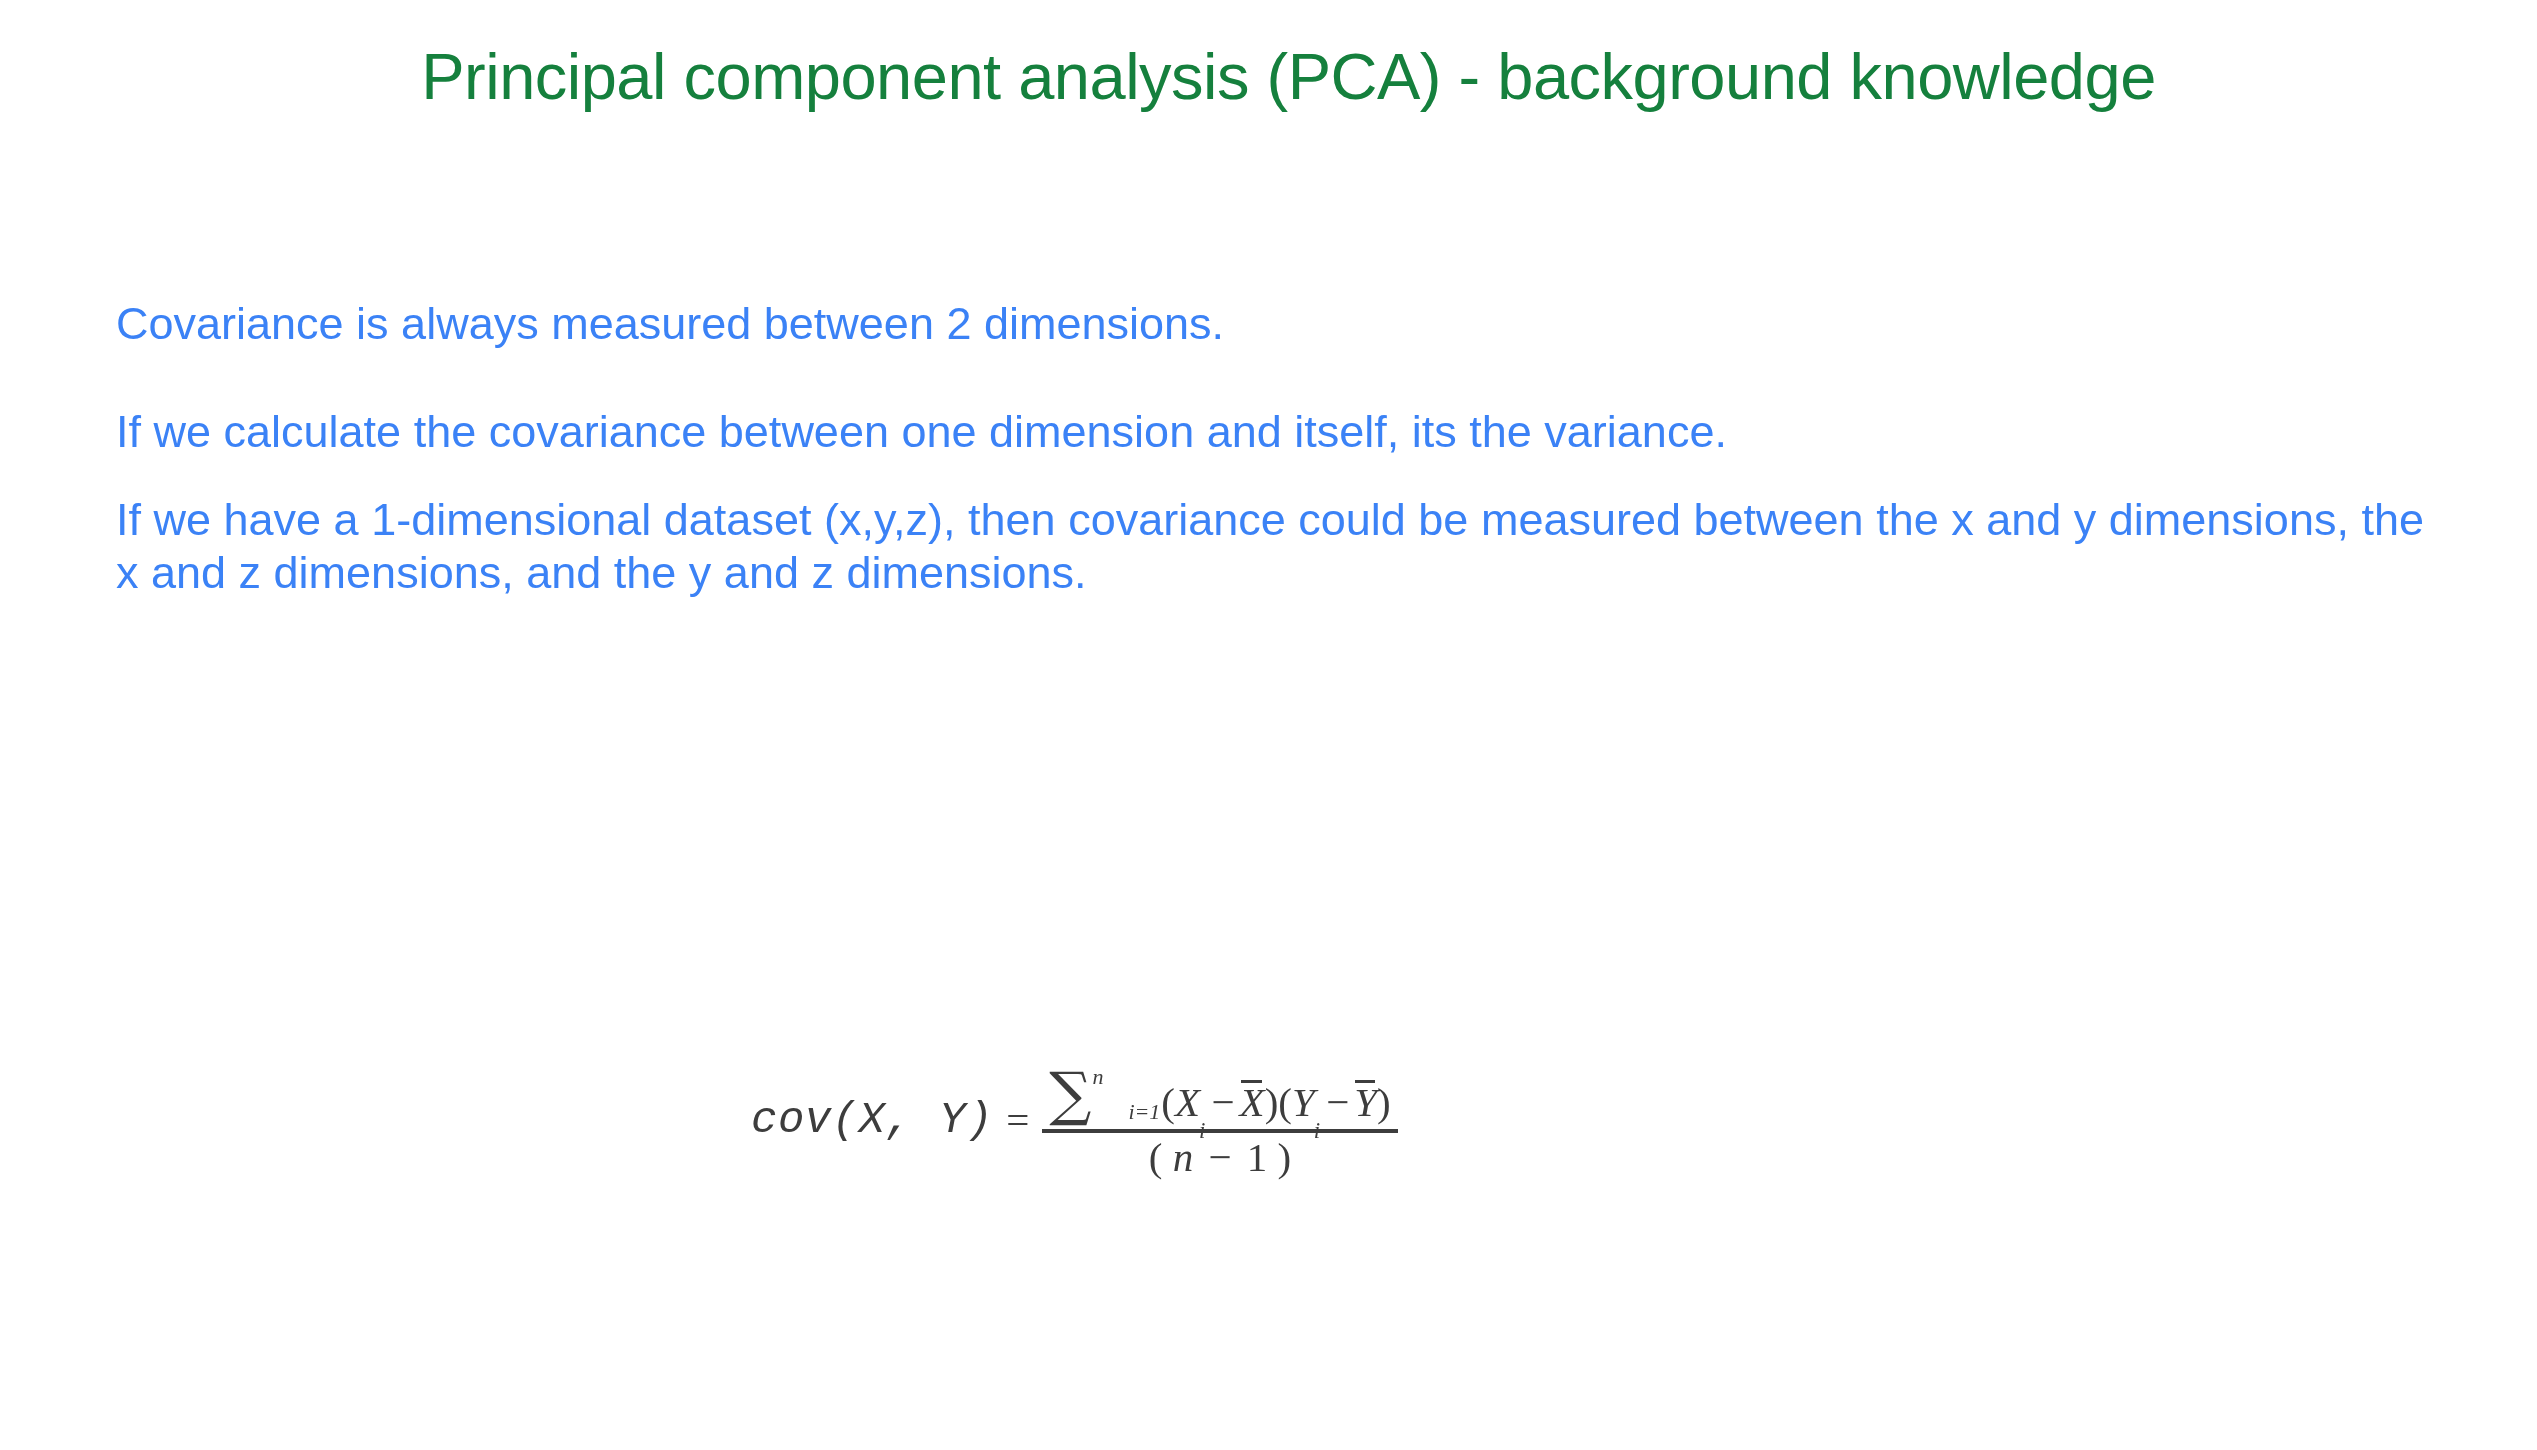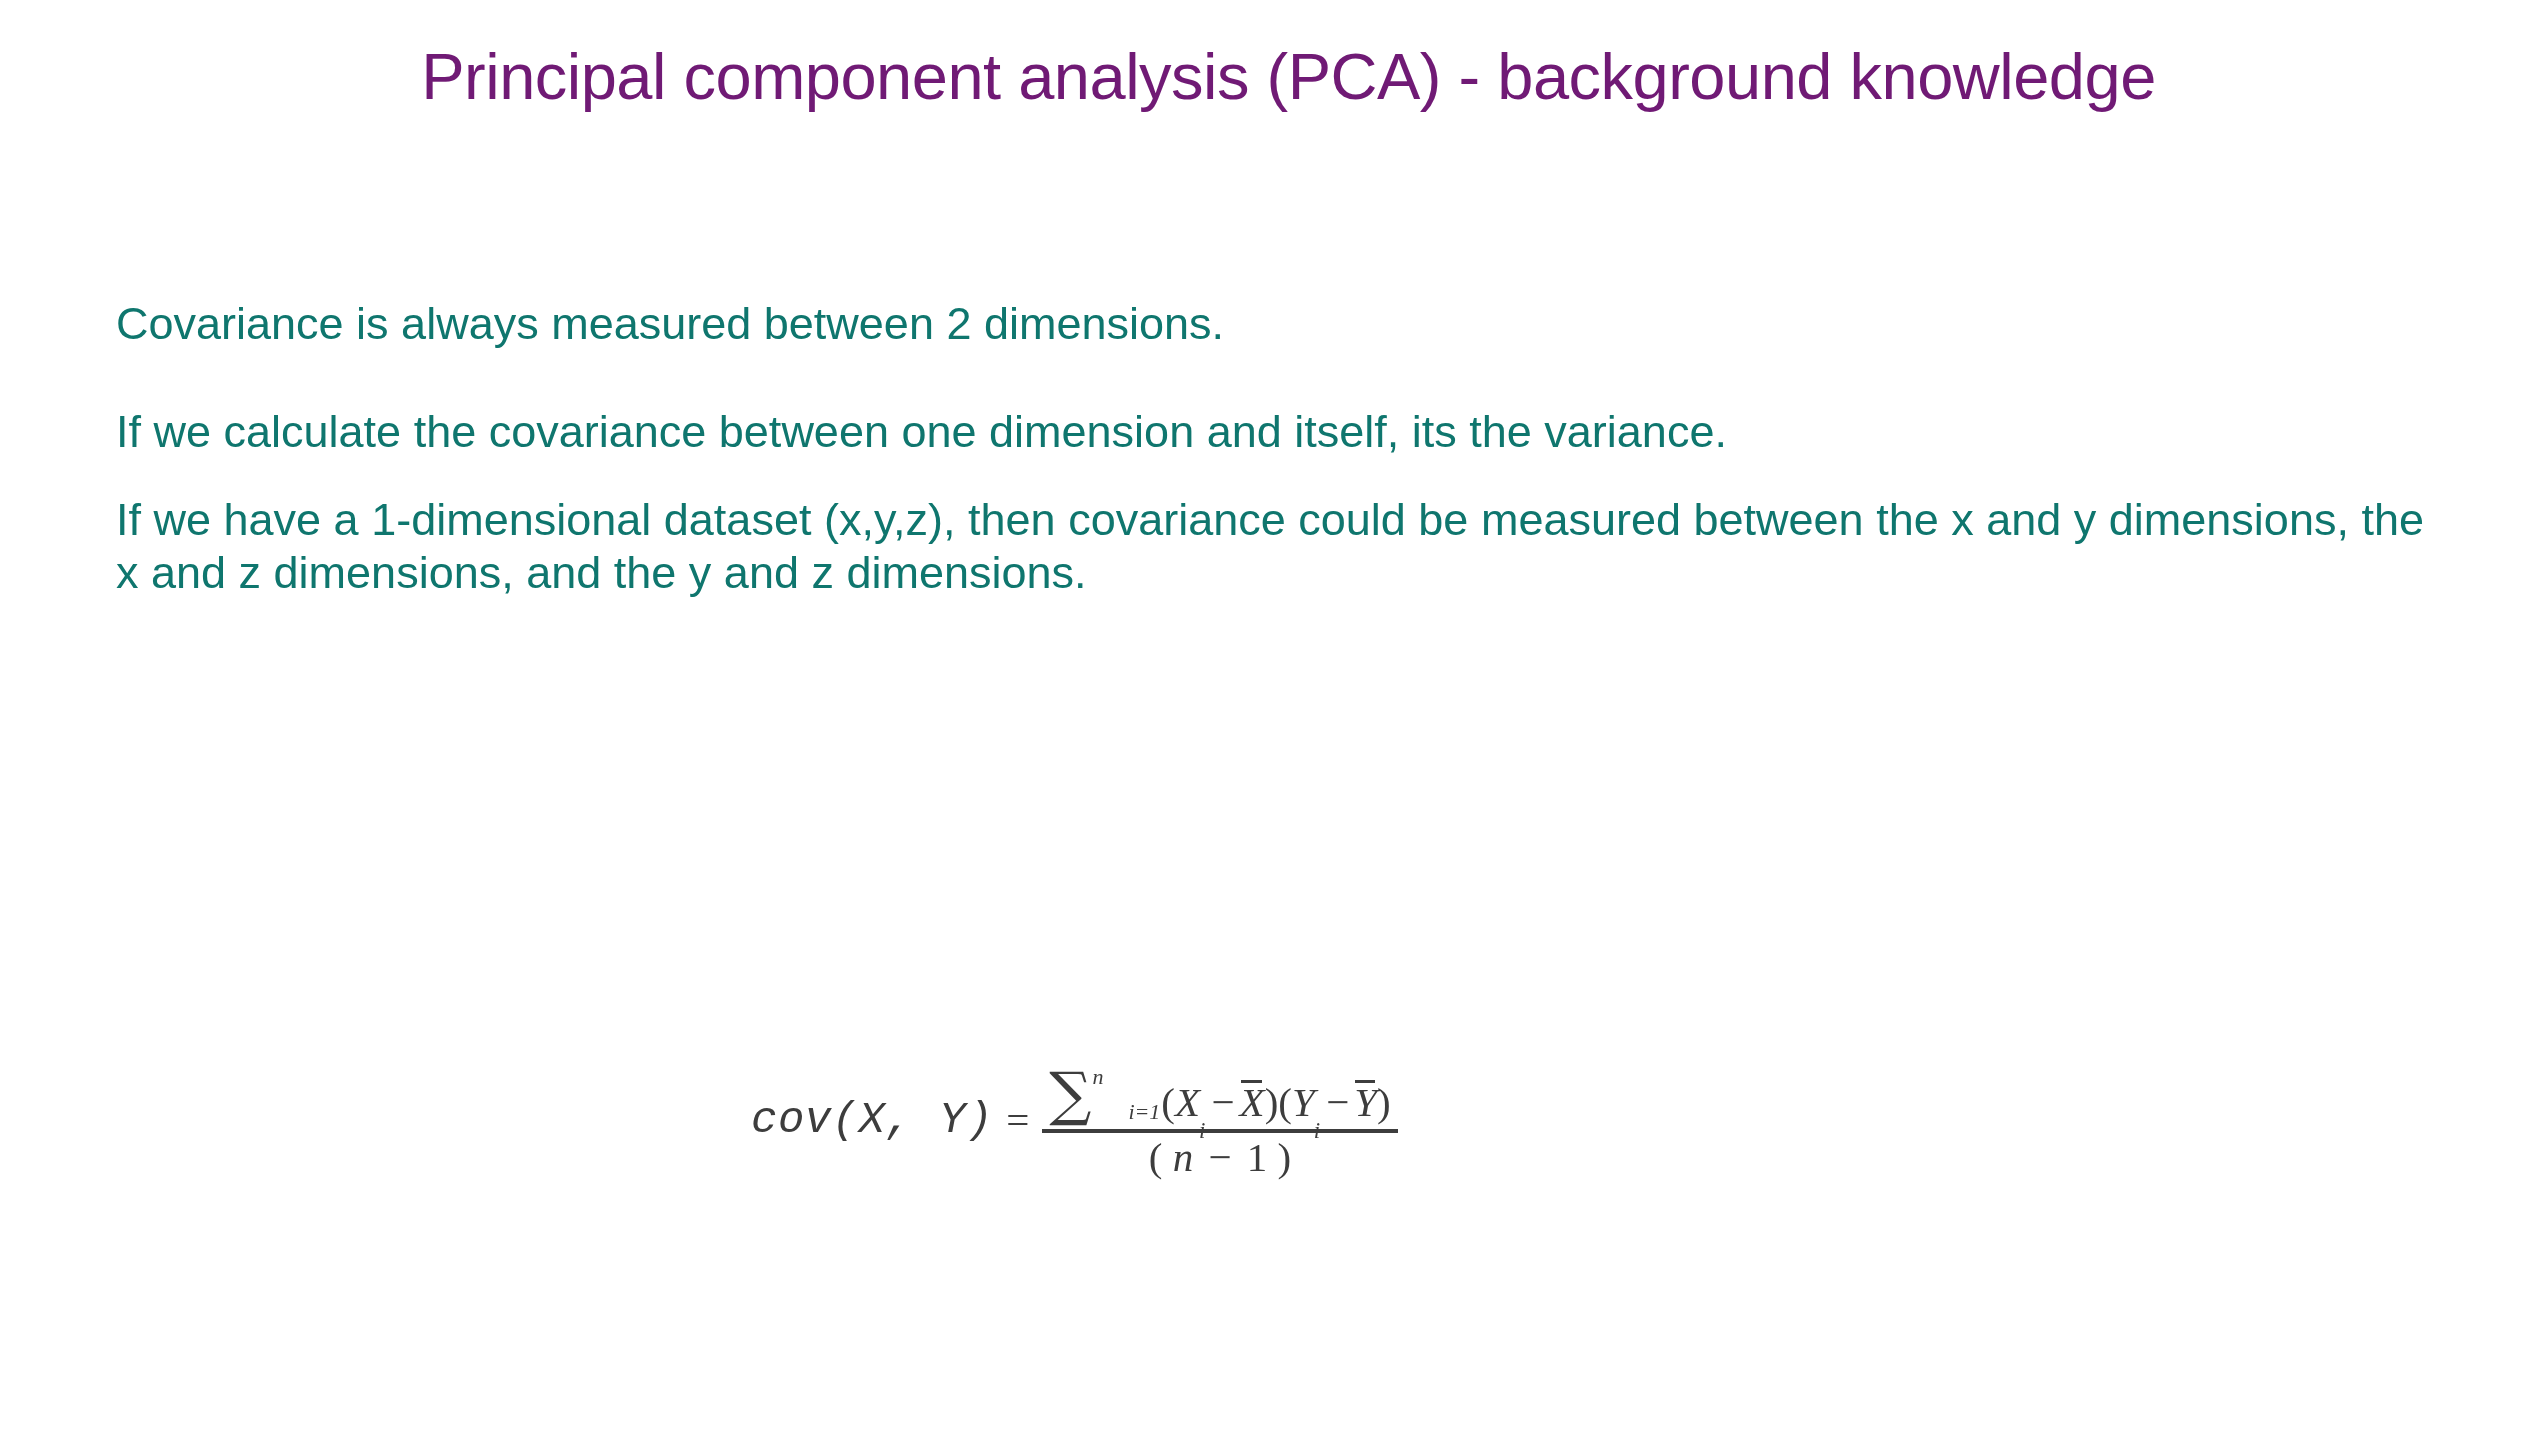--- a/index.html
+++ b/index.html
@@ -27,38 +27,38 @@
     position: absolute;
     left: 157px;
     top: 39px;
     width: 2263px;
     text-align: center;
     font-family: "Liberation Sans", sans-serif;
     font-weight: 400;
     font-size: 65px;
     line-height: 1.16;
     letter-spacing: -0.5px;
-    color: #701a75;
+    color: #15803d;
     white-space: pre-line;
   }
 
   
   .body-block {
     position: absolute;
     left: 116px;
     top: 298px;
     width: 2345px;
   }
 
   .para {
     font-family: "Liberation Sans", sans-serif;
     font-weight: 400;
     font-size: 45px;
     line-height: 1.17;
-    color: #0f766e;
+    color: #3b82f6;
     margin: 0;
     text-align: left;
   }
 
   .para.p1 { margin-bottom: 55px; }
   .para.p2 { margin-bottom: 36px; }
   .para.p3 { margin-bottom: 53px; width: 2314px; }
   .para.p4 { margin-bottom: 0; }
 
   

